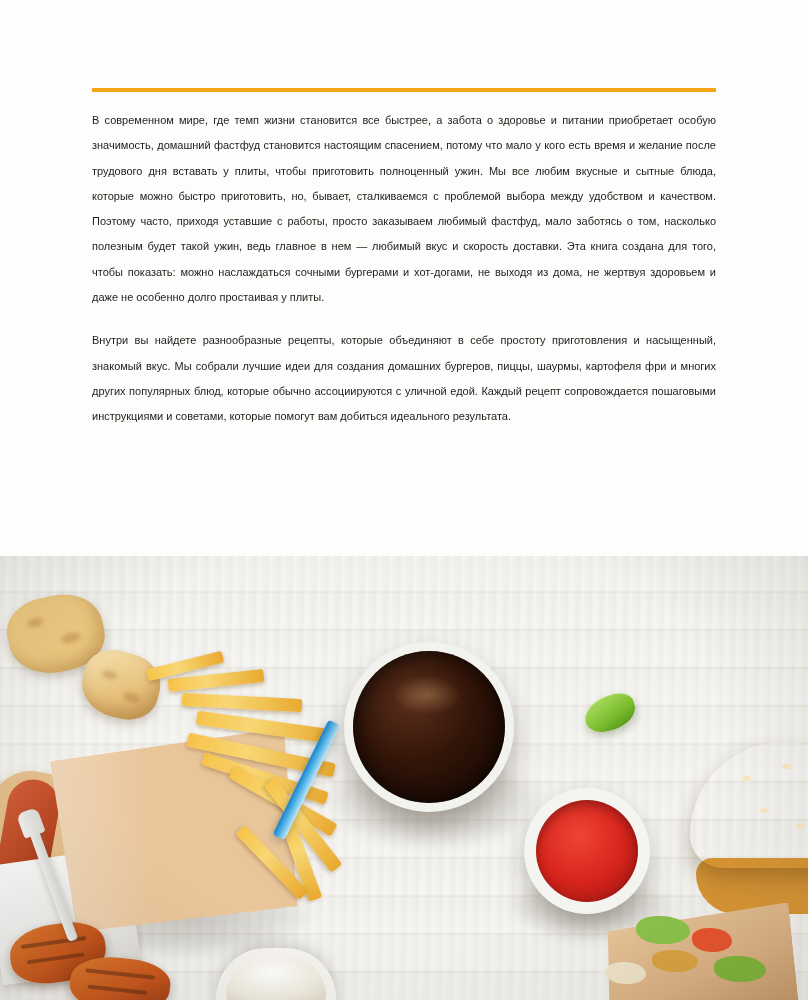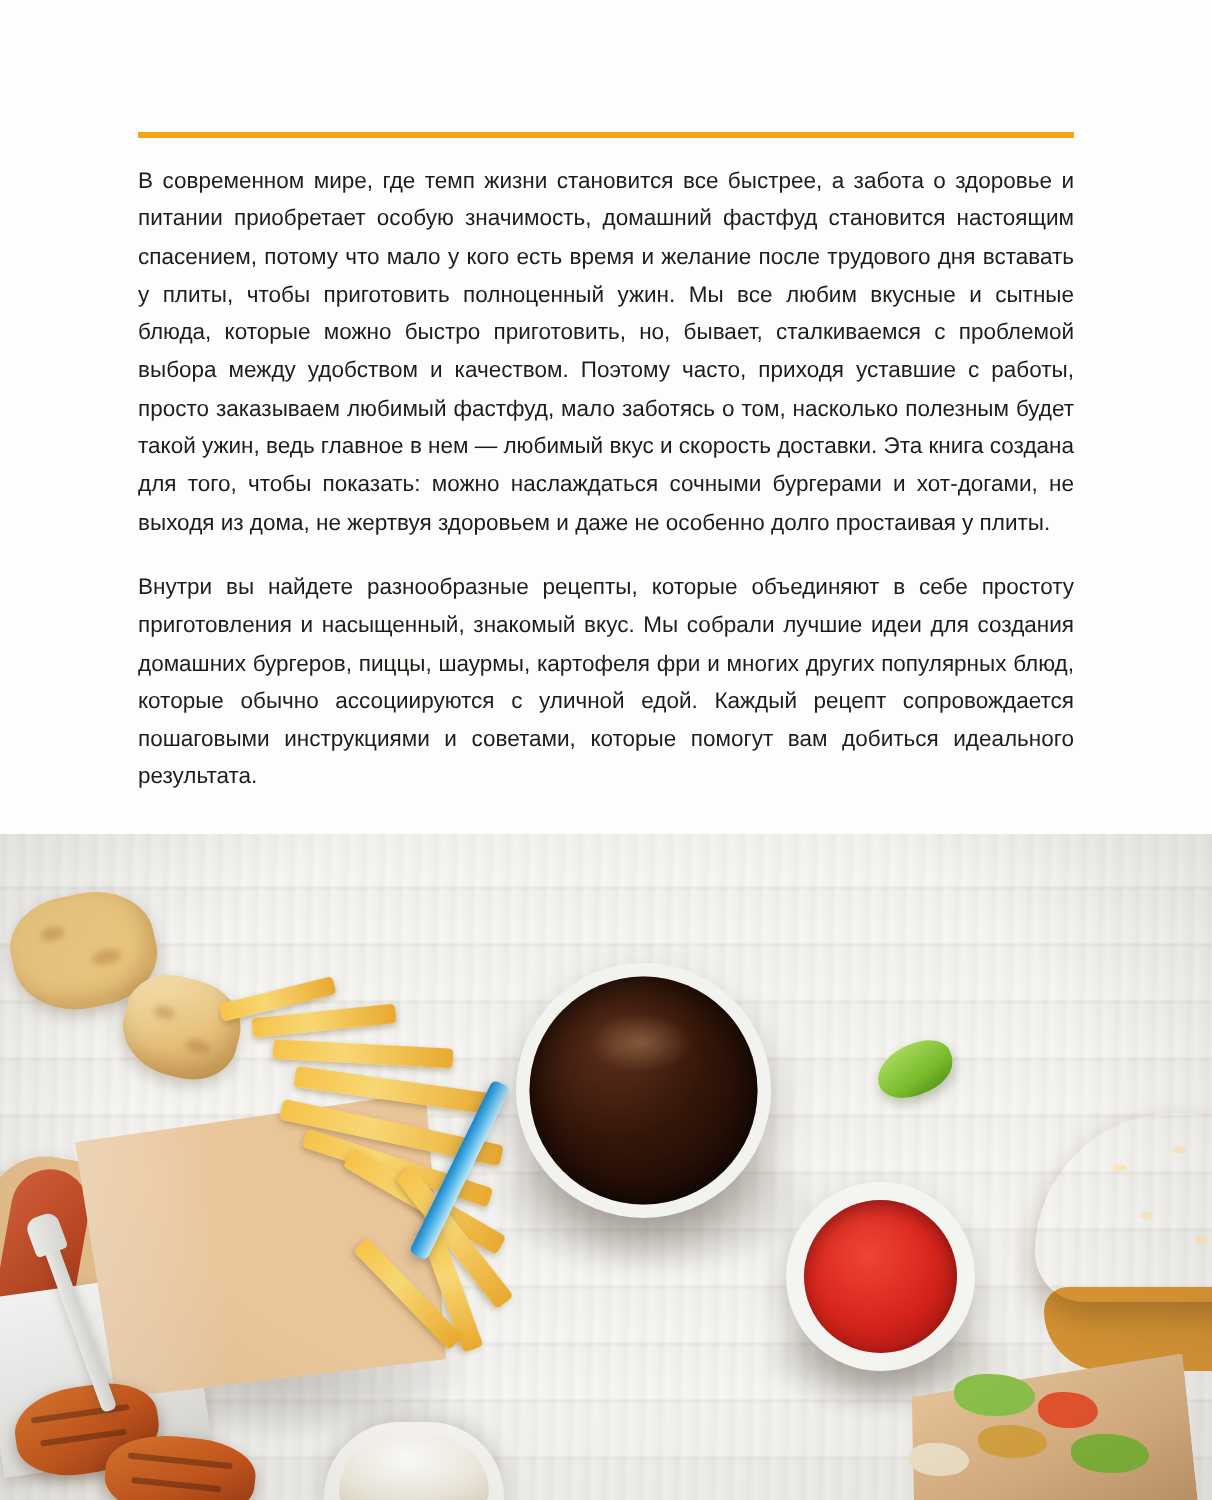--- a/index.html
+++ b/index.html
@@ -30,21 +30,21 @@
 
   
   .text-col {
     position: absolute;
     left: 92px;
     top: 108px;
     width: 624px;
   }
   .para {
     margin: 0 0 18px 0;
-    font-size: 15px;
+    font-size: 11px;
     line-height: 25.3px;
     color: #1d1d1b;
     text-align: justify;
     text-justify: inter-word;
     hyphens: manual;
   }
   .para:last-child { margin-bottom: 0; }
 
   
   .photo {

